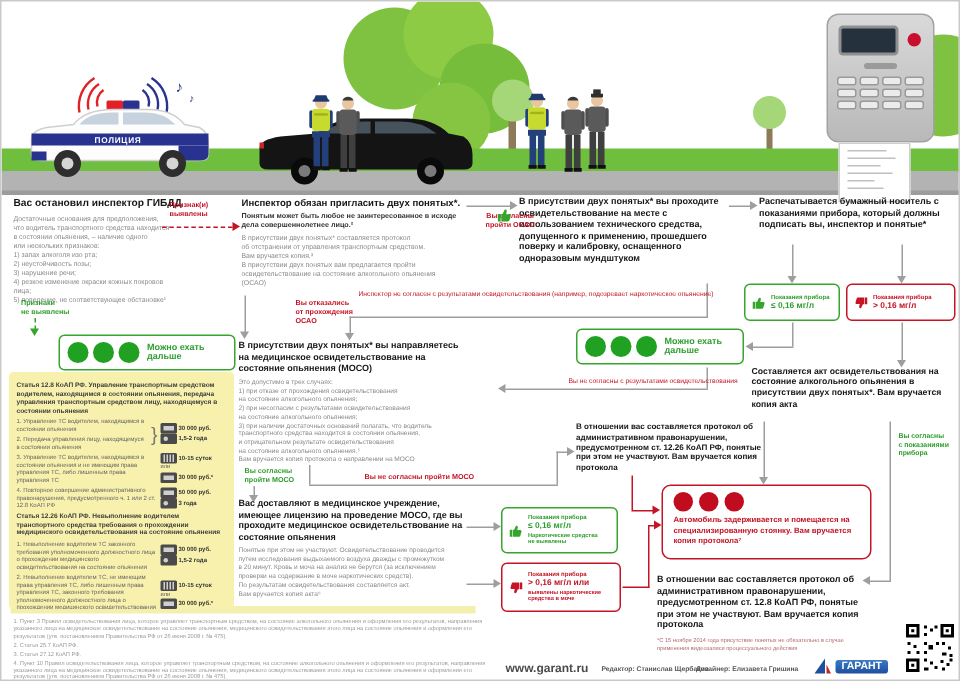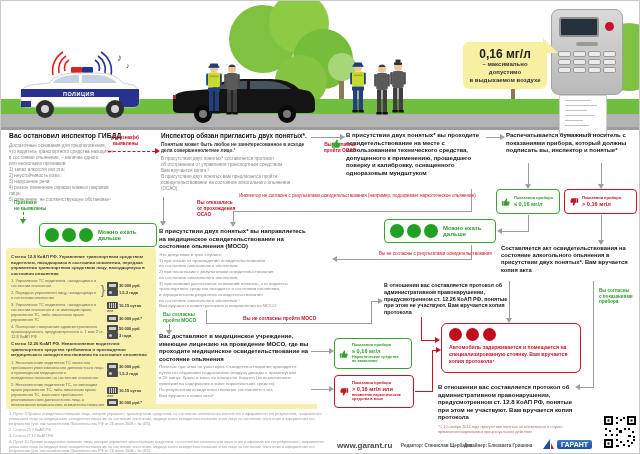--- a/index.html
+++ b/index.html
@@ -200,26 +200,20 @@
     <div id="devpaper">
       <i style="width:26px"></i>
         <i style="width:32px"></i>
         <i style="width:22px"></i>
         <i style="width:30px"></i>
         <i style="width:18px"></i>
         <i style="width:24px"></i>
     </div>
   </div>
 
-  <div id="callout">
-    <div class="pt"></div>
-    <div class="cv">0,16 мг/л</div>
-    <div class="cn pre">– максимально допустимо
-в выдыхаемом воздухе</div>
-  </div>
 
   <div class="hd" style="left:8px;top:131px;width:130px;font-size:6.8px">Вас остановил инспектор ГИБДД</div>
   <div class="bd pre" style="left:8px;top:142px;width:106px;font-size:4.6px">Достаточные основания для предположения,
 что водитель транспортного средства находится
 в состоянии опьянения, – наличие одного
 или нескольких признаков:
 1) запах алкоголя изо рта;
 2) неустойчивость позы;
 3) нарушение речи;
 4) резкое изменение окраски кожных покровов лица;

